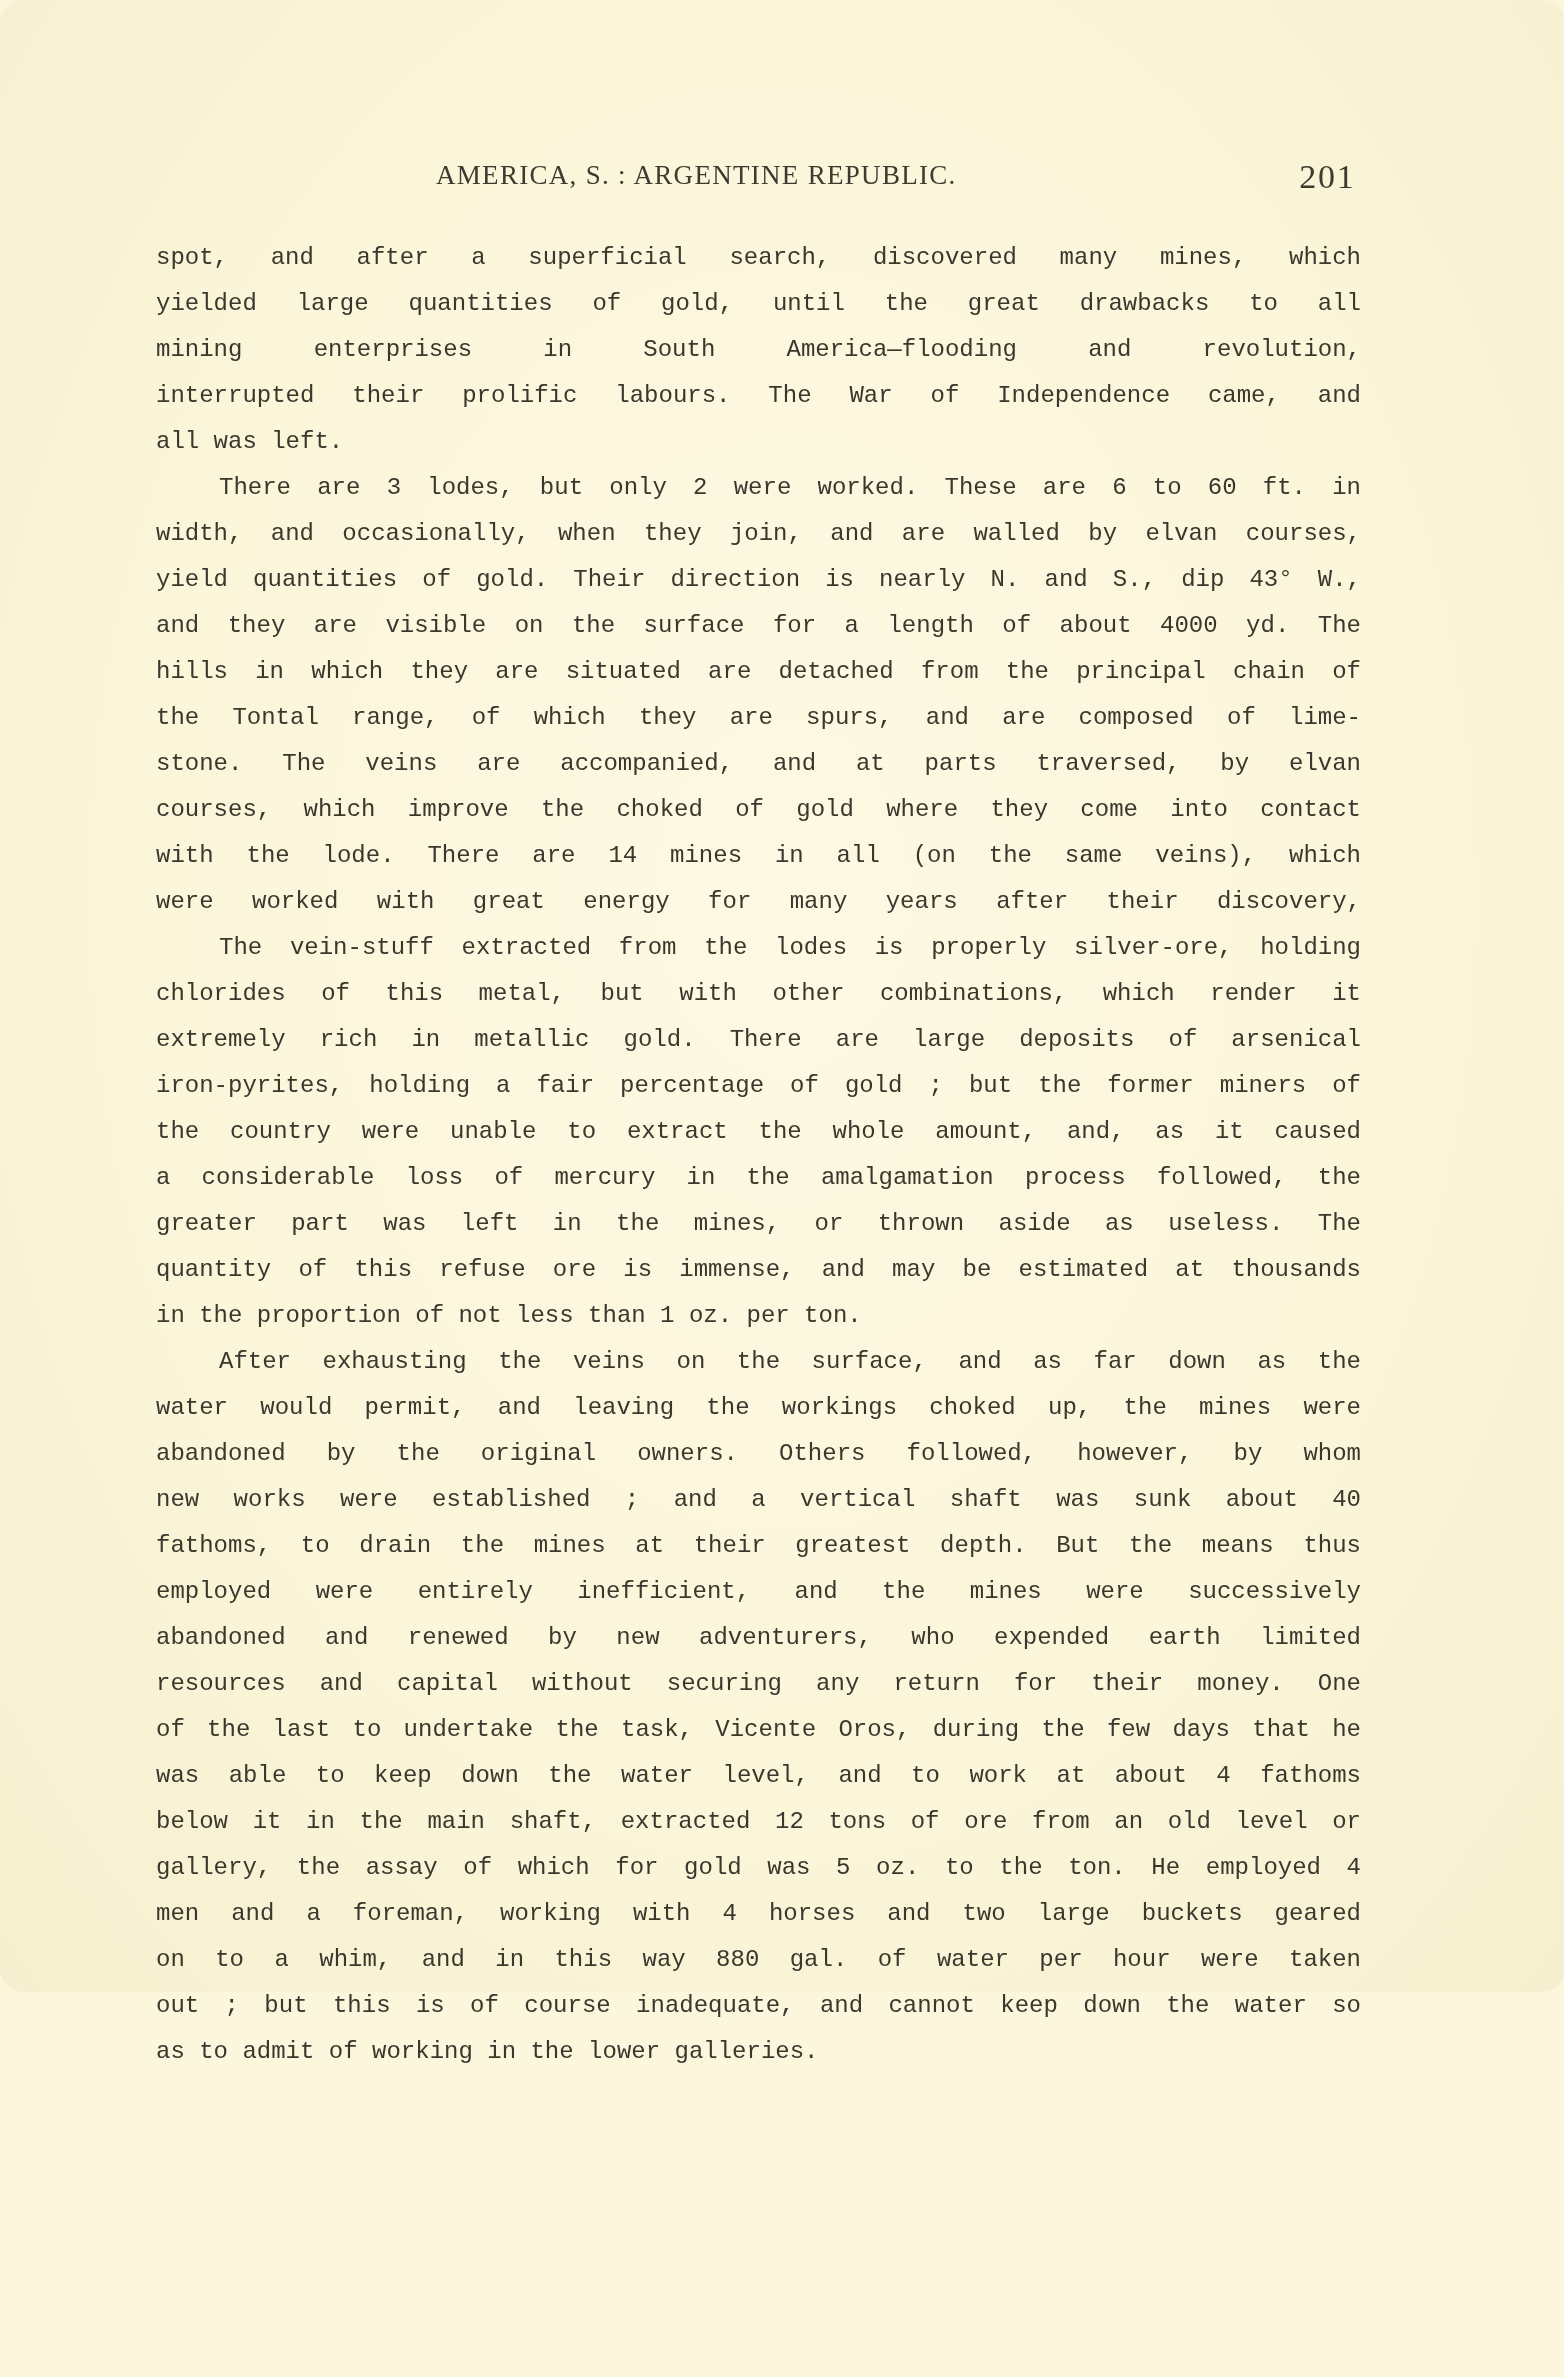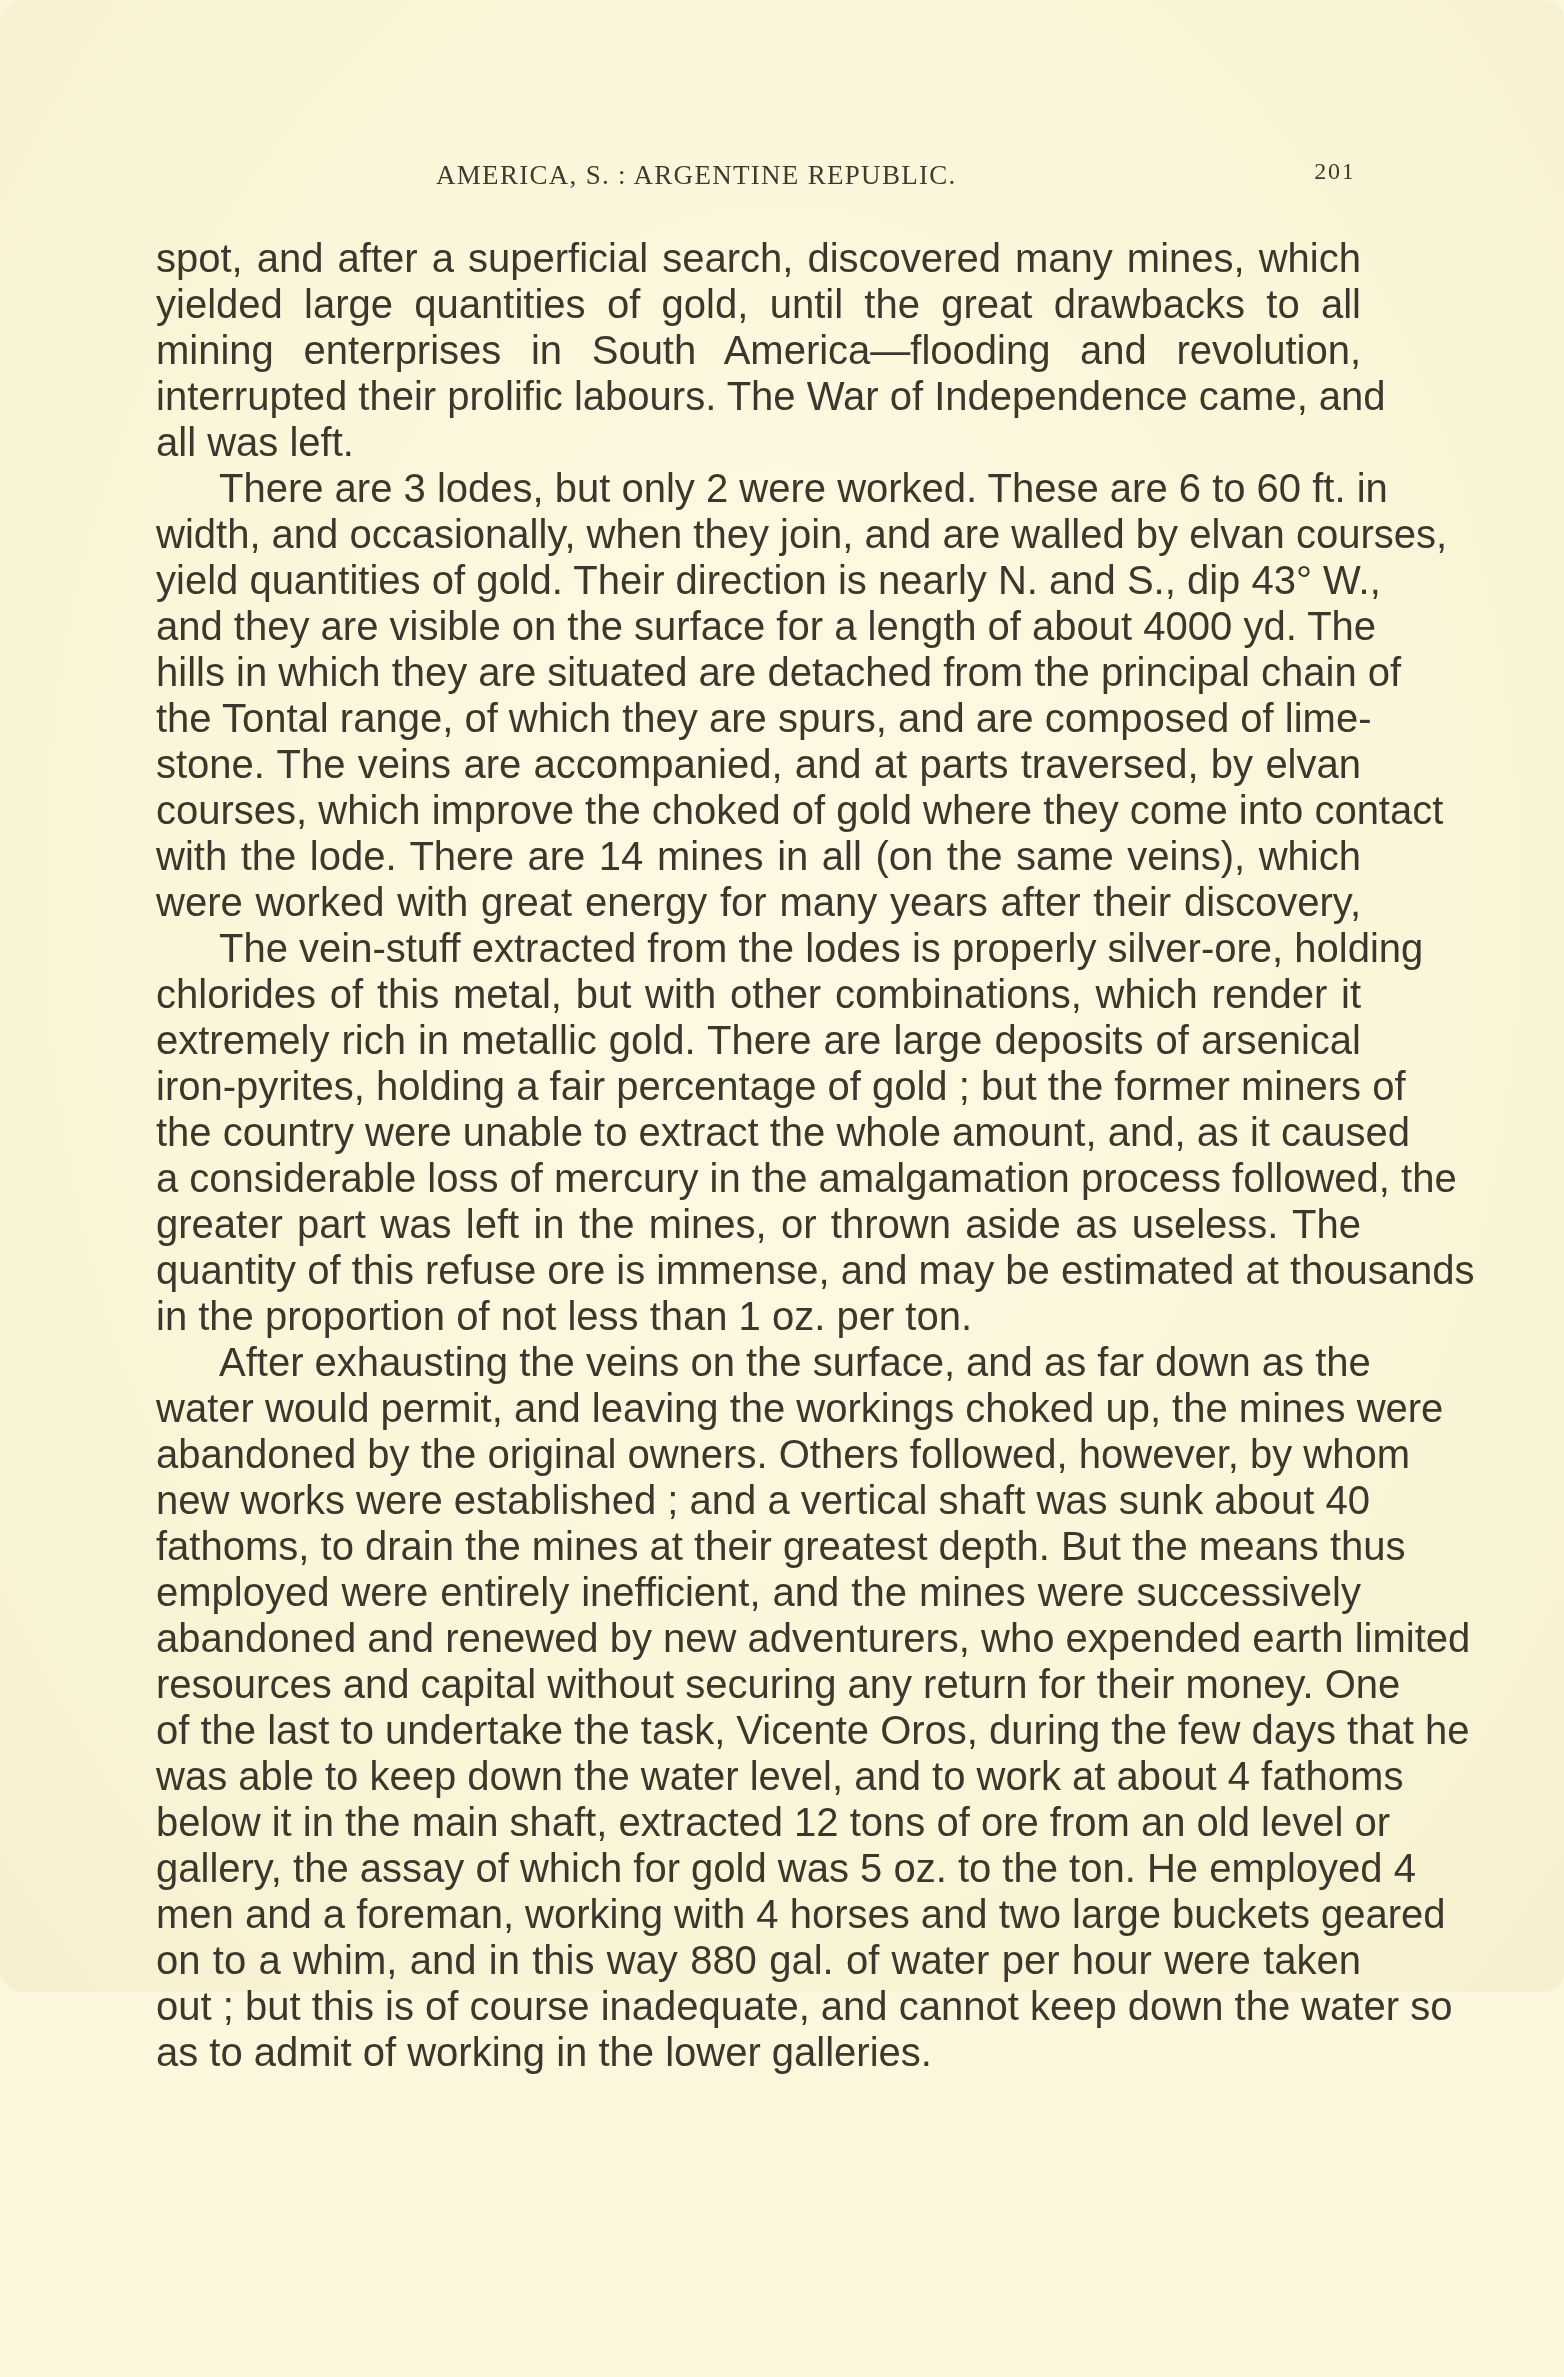--- a/index.html
+++ b/index.html
@@ -36,31 +36,31 @@
     left: 280px;
     top: 1.8px;
     font-size: 27px;
     letter-spacing: 1.3px;
     white-space: nowrap;
   }
   .page-number {
     position: absolute;
     right: 5.4px;
     top: 0px;
-    font-size: 24px;
+    font-size: 34px;
     letter-spacing: 1.8px;
     white-space: nowrap;
   }
   .body-text {
     position: absolute;
     top: 235px;
     left: 156px;
     width: 1205px;
-    font-family: Liberation Sans, sans-serif;
-    font-size: 40px;
+    font-family: Liberation Mono, monospace;
+    font-size: 24px;
     line-height: 46px;
     color: #3a372d;
   }
   .line {
     display: block;
     white-space: nowrap;
     text-align: justify;
     text-align-last: justify;
     height: 46px;
     overflow: visible;

